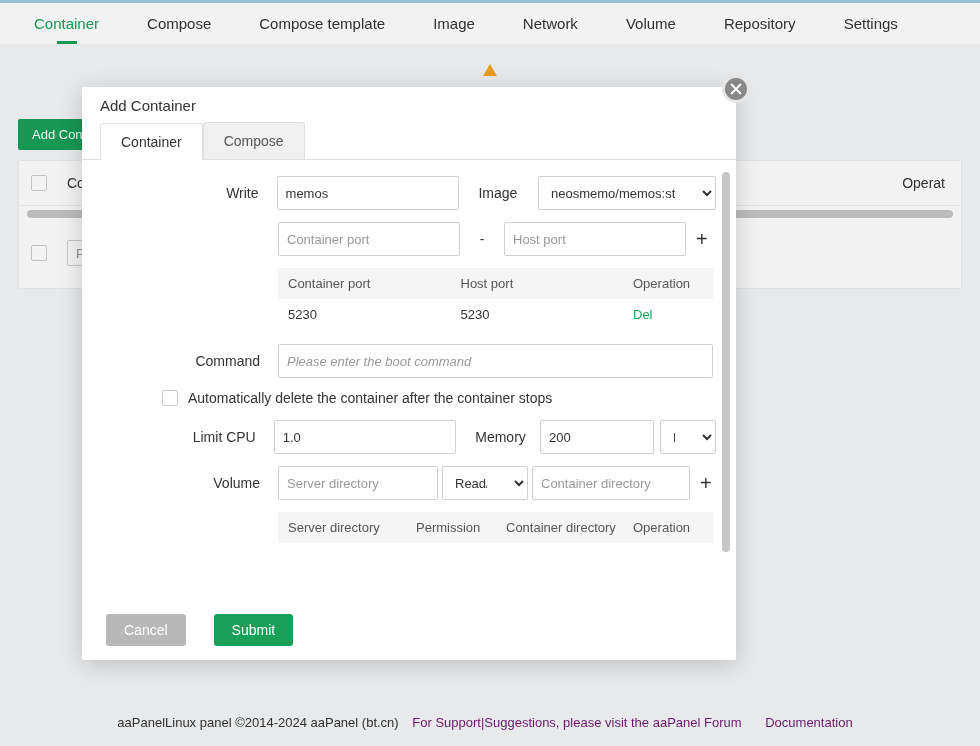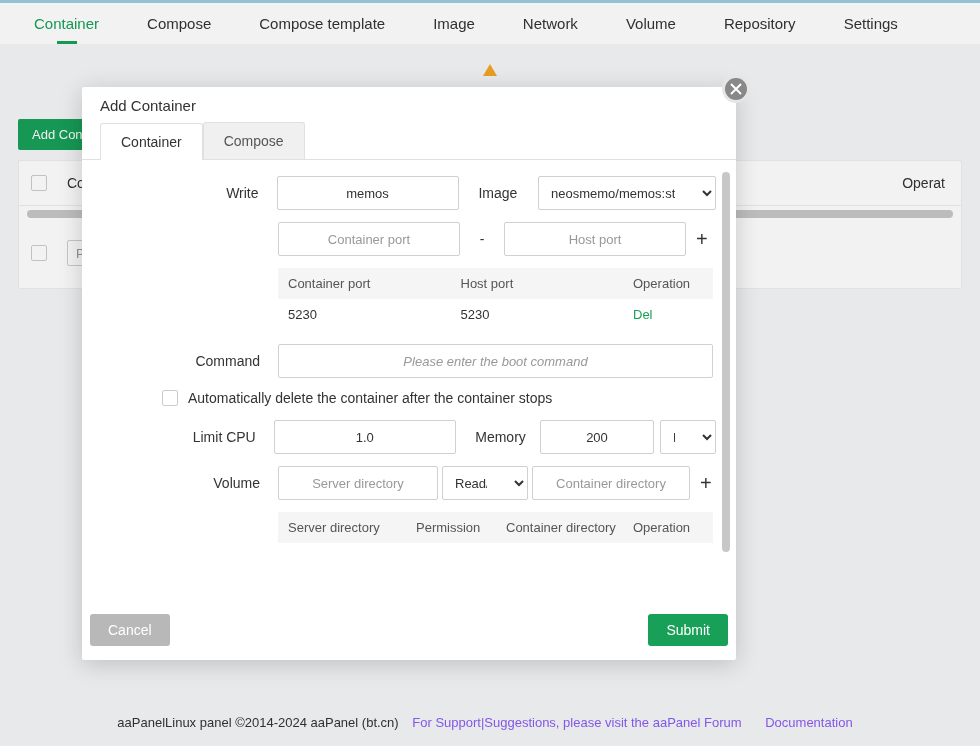--- a/index.html
+++ b/index.html
@@ -11,46 +11,46 @@
 .content { padding: 12px 18px; }
 .reminder { display:flex; align-items:center; gap:8px; font-size:13px; padding: 8px 4px 20px; color:#333;flex-direction:column;}
 .warn-icon { width:0; height:0; border-left:7px solid transparent; border-right:7px solid transparent; border-bottom:12px solid #f5a623; position:relative;}
 .addbtn { background:#18a058; color:#fff; border:none; padding:8px 14px; font-size:13px; border-radius:2px;}
 .bg-table { margin-top:10px; background:#fff; border:1px solid #eee; border-radius:2px;}
 .bg-thead { display:flex; align-items:center; padding:14px 12px; gap:20px; border-bottom:1px solid #eee;}
 .cbx { width:16px; height:16px; border:1px solid #ccc; background:#fff; border-radius:2px;}
 .bg-row { display:flex; align-items:center; padding:22px 12px; gap:20px;}
 .scroll-fake { height:8px; background:#c7c7c7; border-radius:4px; margin:4px 8px 0;}
 .footer { position:absolute; bottom:0; left:0; right:0; text-align:center; padding:16px; font-size:13px; color:#333;}
-.footer a { color:#8b5cf6; text-decoration:none; margin:12px 10px;}
+.footer a { color:#701a75; text-decoration:none; margin:12px 10px;}
 .overlay { position:absolute; inset:0; background:rgba(0,0,0,0.05);}
 .modal { position:absolute; left:82px; top:87px; width:654px; height:573px; background:#fff; box-shadow:0 4px 24px rgba(0,0,0,0.18); border-radius:2px;}
 .modal-header { padding:10px 18px 8px; font-size:15px; color:#333;}
 .close-btn { position:absolute; right:-14px; top:-12px; width:28px; height:28px; border-radius:50%; background:#888; border:3px solid #e6e6e6; display:flex; align-items:center; justify-content:center; cursor:pointer;}
 .close-btn svg { width:12px; height:12px;}
 .inner-tabs { display:flex; padding:0 18px; border-bottom:1px solid #e0e0e0; gap:0;}
 .inner-tab { padding:10px 20px; font-size:14px; background:#f0f0f0; border:1px solid #e0e0e0; border-bottom:none; color:#555; cursor:pointer; border-radius:3px 3px 0 0;}
 .inner-tab.active { background:#fff; color:#333; position:relative; top:1px;}
 .form-area { height:424px; overflow-y:auto; padding:16px 20px 0 0; position:relative;}
 .form-row { display:flex; align-items:center; margin-bottom:12px;}
 .form-label { width:196px; text-align:right; padding-right:18px; font-size:14px; color:#333;}
-input[type=text], select, .fake-input { border:1px solid #d0d0d0; background:#fff; padding:7px 8px; font-size:13px; color:#333; border-radius:2px; height:34px; font-family:inherit;text-align:center;}
+input[type=text], select, .fake-input { border:1px solid #d0d0d0; background:#fff; padding:7px 8px; font-size:13px; color:#333; border-radius:2px; height:34px; font-family:inherit;}
 input::placeholder { color:#999; }
 select { padding-right:24px;}
 .mini-table { margin-left:196px; margin-bottom:14px; border:0; width:435px;}
 .mini-thead { display:flex; background:#f5f5f5; padding:8px 10px; font-size:13px; color:#555;}
 .mini-row { display:flex; padding:8px 10px; font-size:13px;}
 .mt-c1 { flex:1;}
 .mt-c2 { flex:1;}
 .mt-c3 { width:70px; }
 .del-link { color:#18a058; cursor:pointer;}
 .plus { font-size:20px; color:#333; margin-left:10px; cursor:pointer; line-height:1;}
 .checkbox-row { display:flex; align-items:center; gap:10px; margin-left:80px; margin-bottom:14px;}
 .ck { width:16px; height:16px; border:1px solid #ccc; border-radius:2px; background:#fff;}
-.modal-footer { position:absolute; bottom:0; left:0; right:0; padding:14px 8px; display:flex; justify-content:space-between; gap:28px; border-top:0;}
+.modal-footer { position:absolute; bottom:0; left:0; right:0; padding:14px 24px; display:flex; justify-content:flex-start; gap:28px; border-top:0;}
 .btn { padding:8px 18px; border:none; border-radius:3px; font-size:14px; cursor:pointer;}
 .btn-cancel { background:#b8b8b8; color:#fff;}
 .btn-submit { background:#18a058; color:#fff;}
 .fake-scroll { position:absolute; right:6px; top:12px; width:8px; height:380px; background:#c7c7c7; border-radius:4px;}
 .bgcol-operate { margin-left:auto; padding-right:4px;}
 .vol-table .mt-c1 { flex:0 0 128px;}
 .vol-table .mt-cperm { flex:0 0 90px;}
 .vol-table .mt-cdir { flex:1;}
 </style>
 </head>

